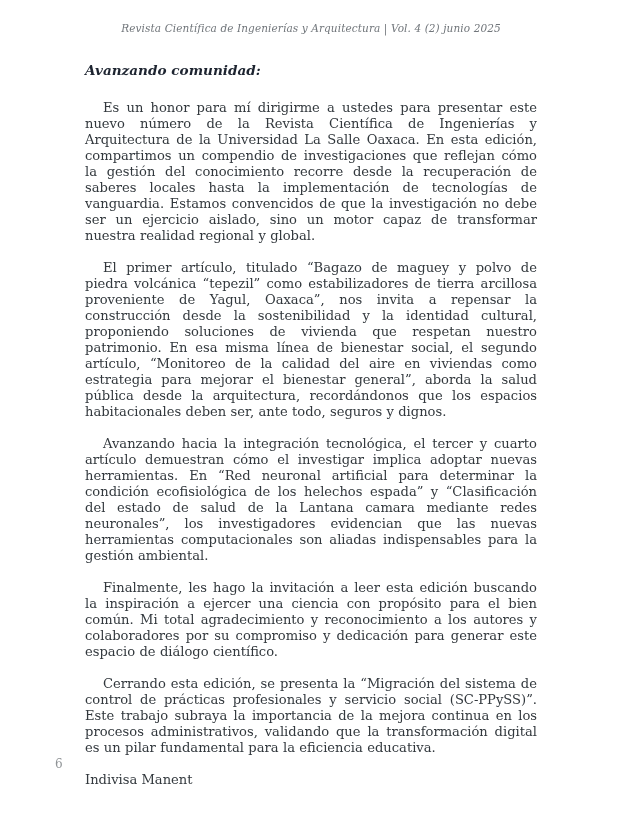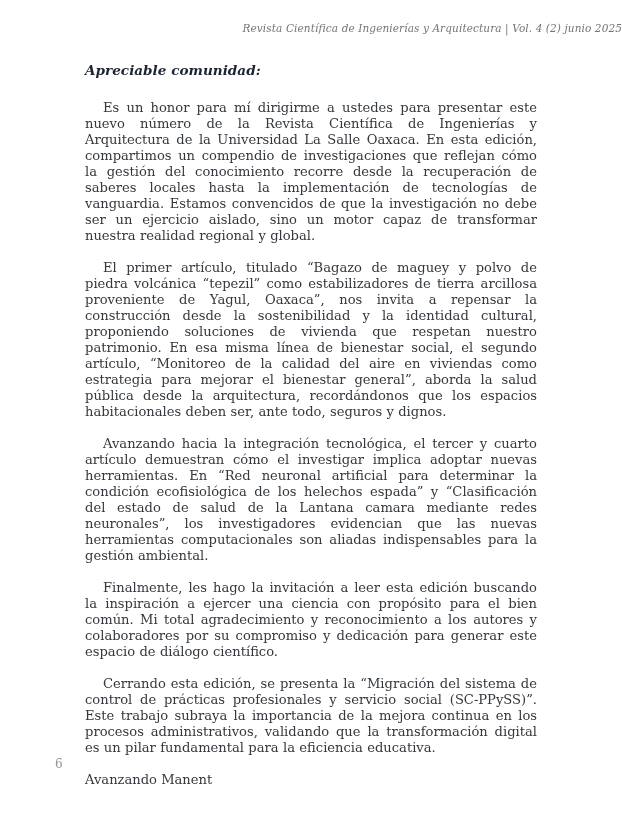--- a/index.html
+++ b/index.html
@@ -17,21 +17,21 @@
   .page {
     position: absolute;
     inset: 0;
     background: #ffffff;
   }
   .running-header {
     position: absolute;
     top: 22px;
     left: 0;
     right: 0;
-    text-align: right;
+    text-align: center;
     font-style: italic;
     font-size: 10.5px;
     letter-spacing: 0.1px;
     color: #70757a;
   }
   .content {
     position: absolute;
     top: 62px;
     left: 85px;
     width: 452px;
@@ -71,33 +71,33 @@
 </style>
 </head>
 <body>
 
 <div class="page">
 
   <div class="running-header">Revista Científica de Ingenierías y Arquitectura | Vol. 4 (2) junio 2025</div>
 
   <div class="content">
 
-    <p class="greeting">Apreciable comunidad:</p>
+    <p class="greeting">Avanzando comunidad:</p>
 
     <p class="body-paragraph">Es un honor para mí dirigirme a ustedes para presentar este nuevo número de la Revista Científica de Ingenierías y Arquitectura de la Universidad La Salle Oaxaca. En esta edición, compartimos un compendio de investigaciones que reflejan cómo la gestión del conocimiento recorre desde la recuperación de saberes locales hasta la implementación de tecnologías de vanguardia. Estamos convencidos de que la investigación no debe ser un ejercicio aislado, sino un motor capaz de transformar nuestra realidad regional y global.</p>
 
     <p class="body-paragraph">El primer artículo, titulado “Bagazo de maguey y polvo de piedra volcánica “tepezil” como estabilizadores de tierra arcillosa proveniente de Yagul, Oaxaca”, nos invita a repensar la construcción desde la sostenibilidad y la identidad cultural, proponiendo soluciones de vivienda que respetan nuestro patrimonio. En esa misma línea de bienestar social, el segundo artículo, “Monitoreo de la calidad del aire en viviendas como estrategia para mejorar el bienestar general”, aborda la salud pública desde la arquitectura, recordándonos que los espacios habitacionales deben ser, ante todo, seguros y dignos.</p>
 
     <p class="body-paragraph">Avanzando hacia la integración tecnológica, el tercer y cuarto artículo demuestran cómo el investigar implica adoptar nuevas herramientas. En “Red neuronal artificial para determinar la condición ecofisiológica de los helechos espada” y “Clasificación del estado de salud de la Lantana camara mediante redes neuronales”, los investigadores evidencian que las nuevas herramientas computacionales son aliadas indispensables para la gestión ambiental.</p>
 
     <p class="body-paragraph">Finalmente, les hago la invitación a leer esta edición buscando la inspiración a ejercer una ciencia con propósito para el bien común. Mi total agradecimiento y reconocimiento a los autores y colaboradores por su compromiso y dedicación para generar este espacio de diálogo científico.</p>
 
     <p class="body-paragraph">Cerrando esta edición, se presenta la “Migración del sistema de control de prácticas profesionales y servicio social (SC-PPySS)”. Este trabajo subraya la importancia de la mejora continua en los procesos administrativos, validando que la transformación digital es un pilar fundamental para la eficiencia educativa.</p>
 
     <div class="motto">
-      <div>Avanzando Manent</div>
+      <div>Indivisa Manent</div>
     </div>
 
   </div>
 
   <div class="page-number">6</div>
 
 </div>
 
 </body></html>

